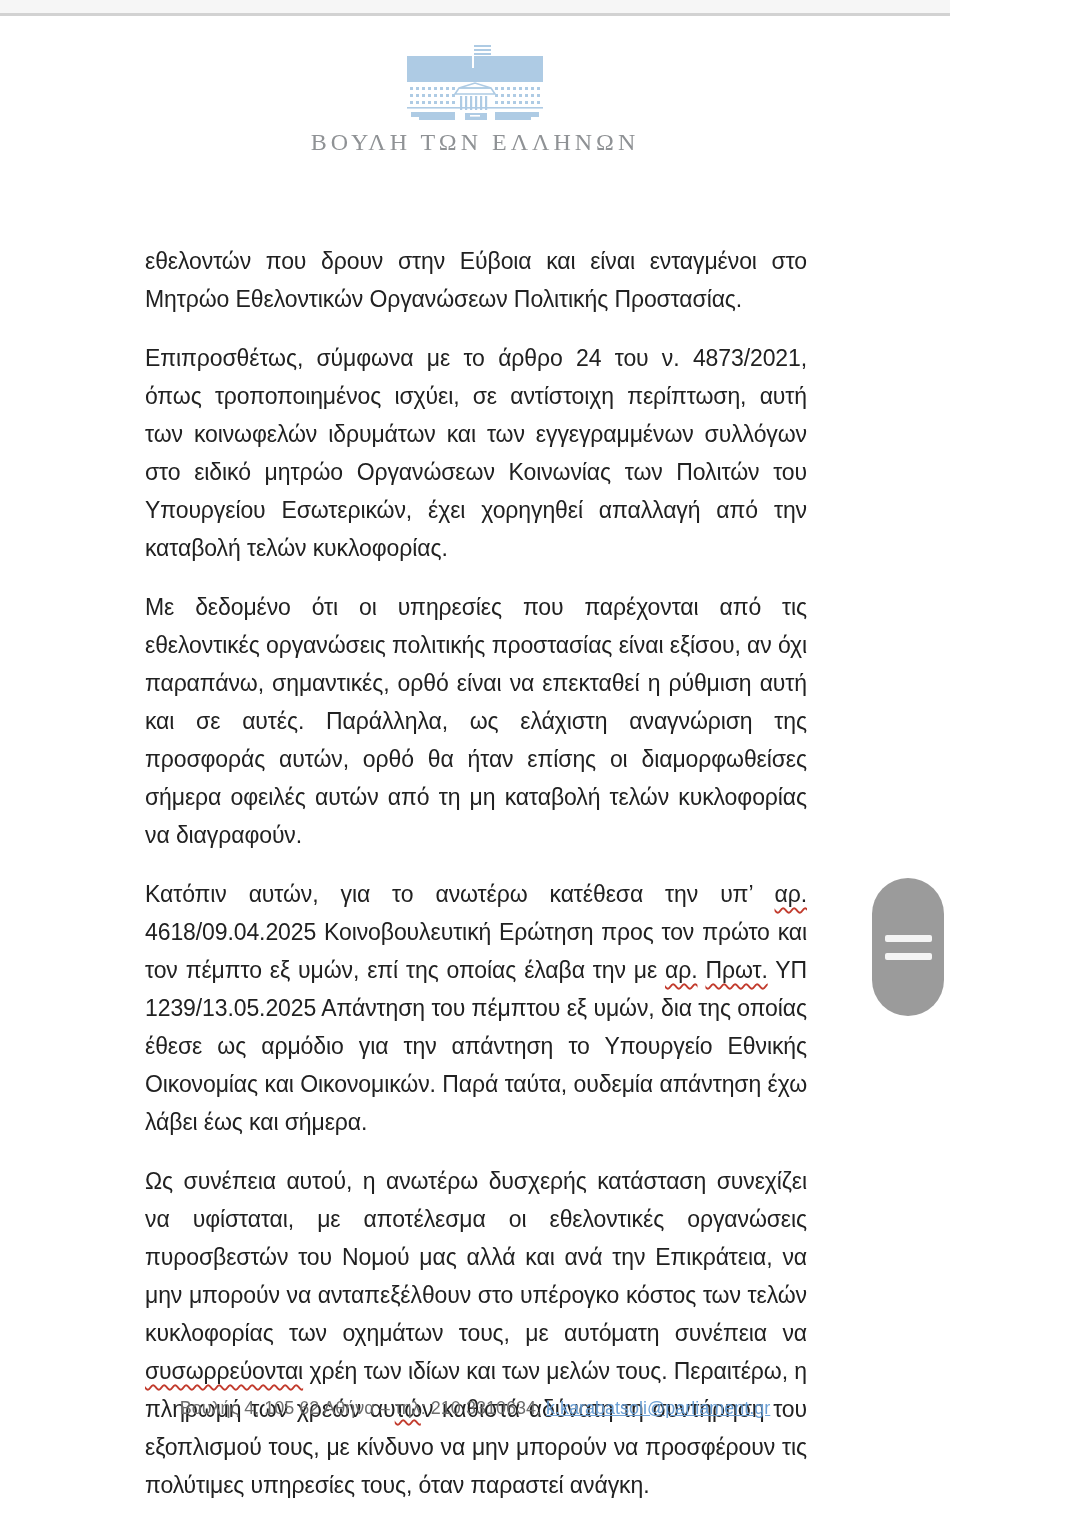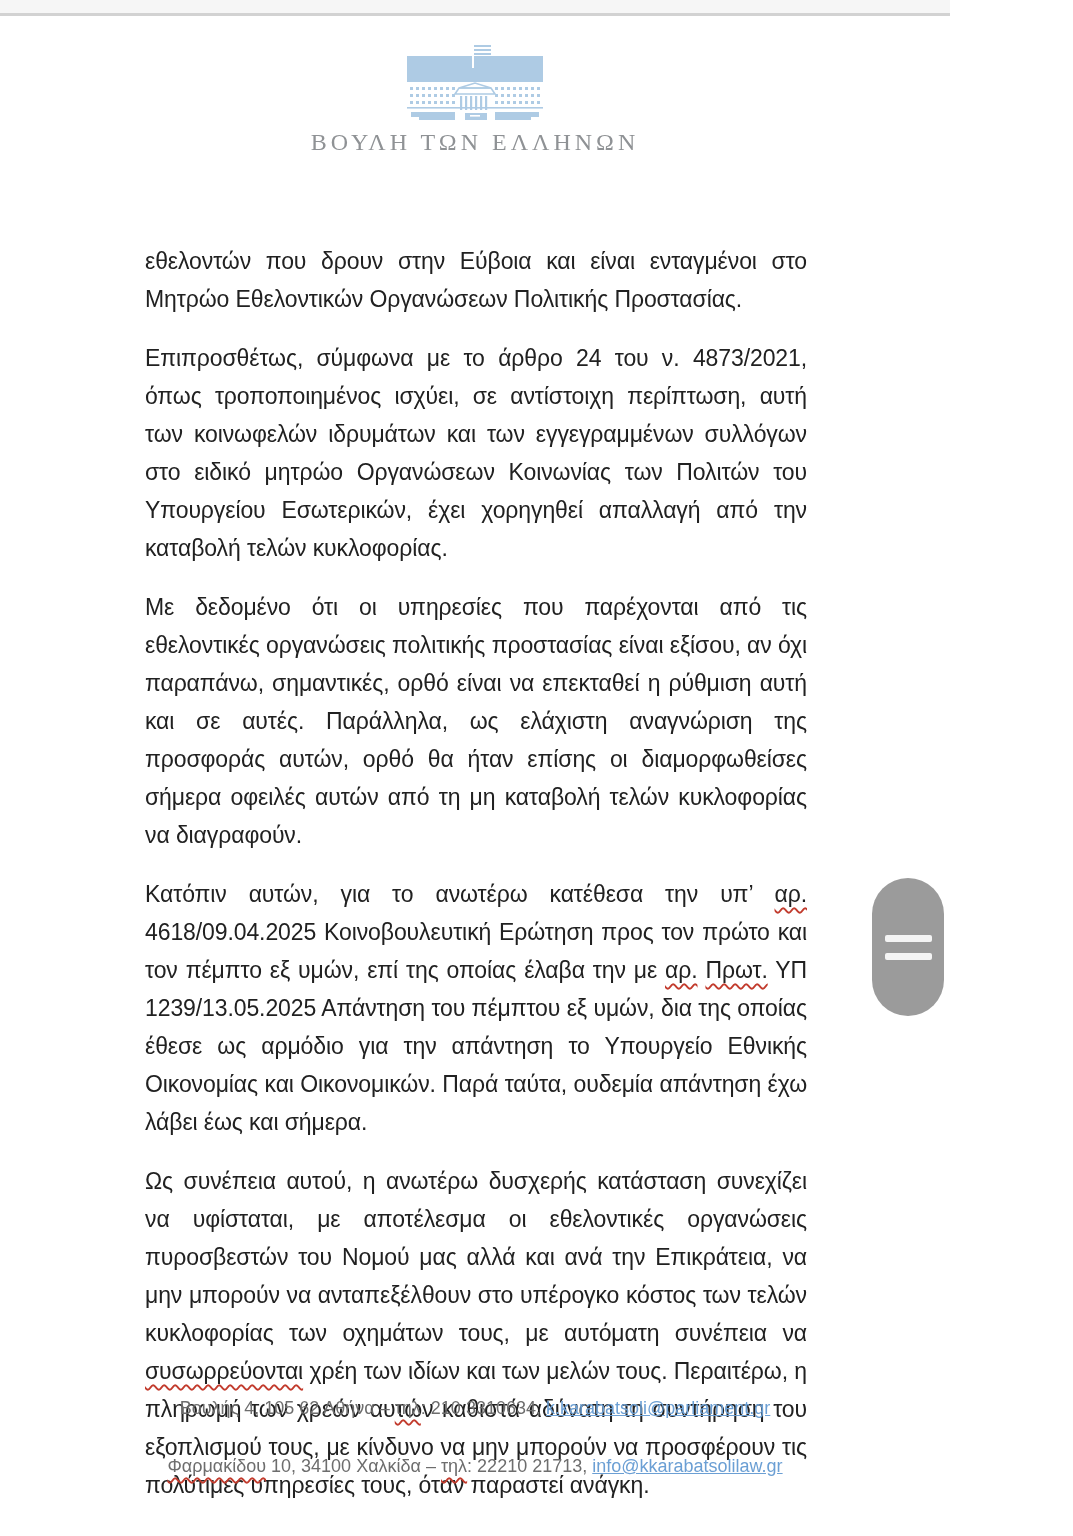--- a/index.html
+++ b/index.html
@@ -186,16 +186,15 @@
     <p class="para"><span>Ως συνέπεια αυτού, η ανωτέρω δυσχερής κατάσταση συνεχίζει να υφίσταται, με αποτέλεσμα οι εθελοντικές οργανώσεις πυροσβεστών του Νομού μας αλλά και ανά την Επικράτεια, να μην μπορούν να ανταπεξέλθουν στο υπέρογκο κόστος των τελών κυκλοφορίας των οχημάτων τους, με αυτόματη συνέπεια να </span><span class="spellcheck">συσωρρεύονται</span><span> χρέη των ιδίων και των μελών τους. Περαιτέρω, η πληρωμή των χρεών αυτών καθιστά αδύνατη τη συντήρηση του εξοπλισμού τους, με κίνδυνο να μην μπορούν να προσφέρουν τις πολύτιμες υπηρεσίες τους, όταν παραστεί ανάγκη.</span></p>
   </main>
 
   <div class="scroll-handle">
     <span class="bar"></span>
     <span class="bar"></span>
   </div>
 
   <footer>
     <div class="footer-line"><span>Βουλής 4, 105 62 Αθήνα – </span><span class="spellcheck">τηλ</span><span>: 210 3310634, </span><a class="link">k.karabatsoli@parliament.gr</a></div>
-    <div class="footer-line"><span class="spellcheck">Φαρμακίδου</span><span> 10, 34100 Χαλκίδα – </span><span class="spellcheck">τηλ</span><span>: 22210 21713, </span><a class="link">info@kkarabatsolilaw.gr</a></div>
   </footer>
 
 </div>
 
 </body></html>

